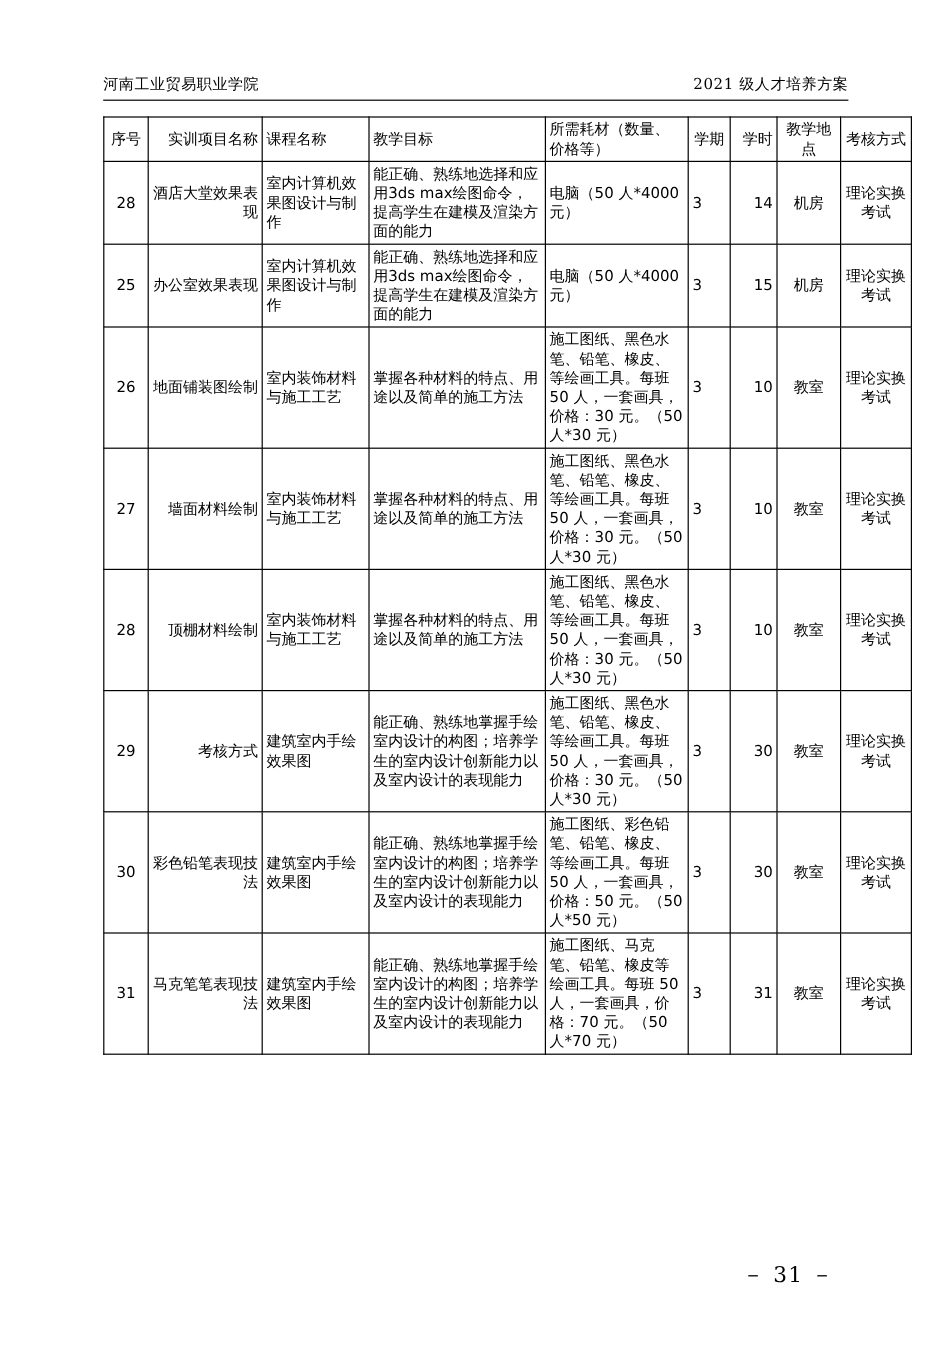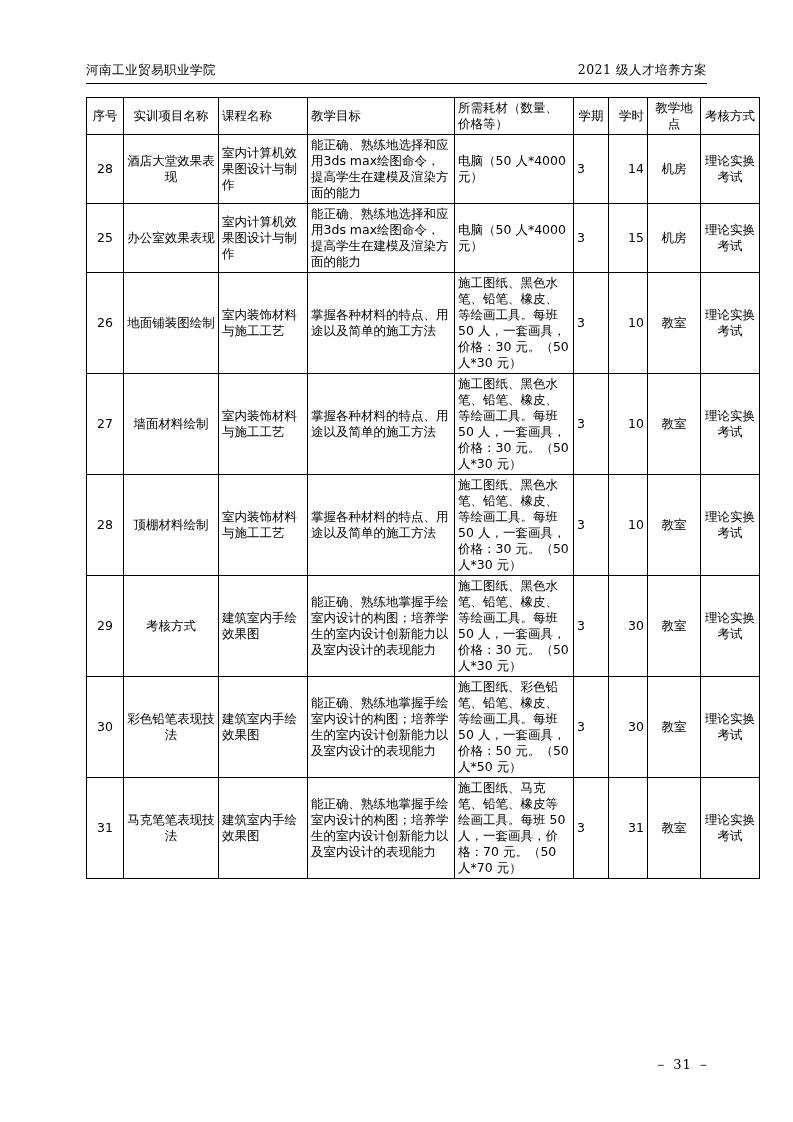--- a/index.html
+++ b/index.html
@@ -53,40 +53,40 @@
     line-height: 1.28;
     font-weight: normal;
   }
   thead th {
     text-align: center;
     font-size: 13px;
     padding: 5px 2px;
     line-height: 1.25;
   }
   .c-no      { width: 30px;  text-align: center; margin-left: 30px; }
-  .c-proj    { width: 88px;  text-align: center; font-family: Liberation Serif, serif; }
+  .c-proj    { width: 88px;  text-align: right; font-family: Liberation Serif, serif; }
   .c-course  { width: 82px;  text-align: left; }
   .c-goal    { width: 140px; text-align: left; }
   .c-mat     { width: 112px; text-align: left; }
   .c-term    { width: 28px;  }
   .c-hours   { width: 32px;  text-align: right; }
   .c-place   { width: 46px;  text-align: center; }
   .c-exam    { width: 52px;  text-align: center; }
 
   td.c-proj, td.c-course, td.c-goal, td.c-mat {
     padding-left: 4px;
     padding-right: 3px;
   }
 
   
   .footer {
     position: absolute;
-    right: 82px;
+    right: 98px;
     bottom: 48px;
-    font-size: 13px;
+    font-size: 18px;
     font-family: "DejaVu Serif", "Liberation Serif", serif;
     letter-spacing: 1px;
   }
 </style>
 </head>
 <body>
 
 <div class="page">
 
   <div class="header">

